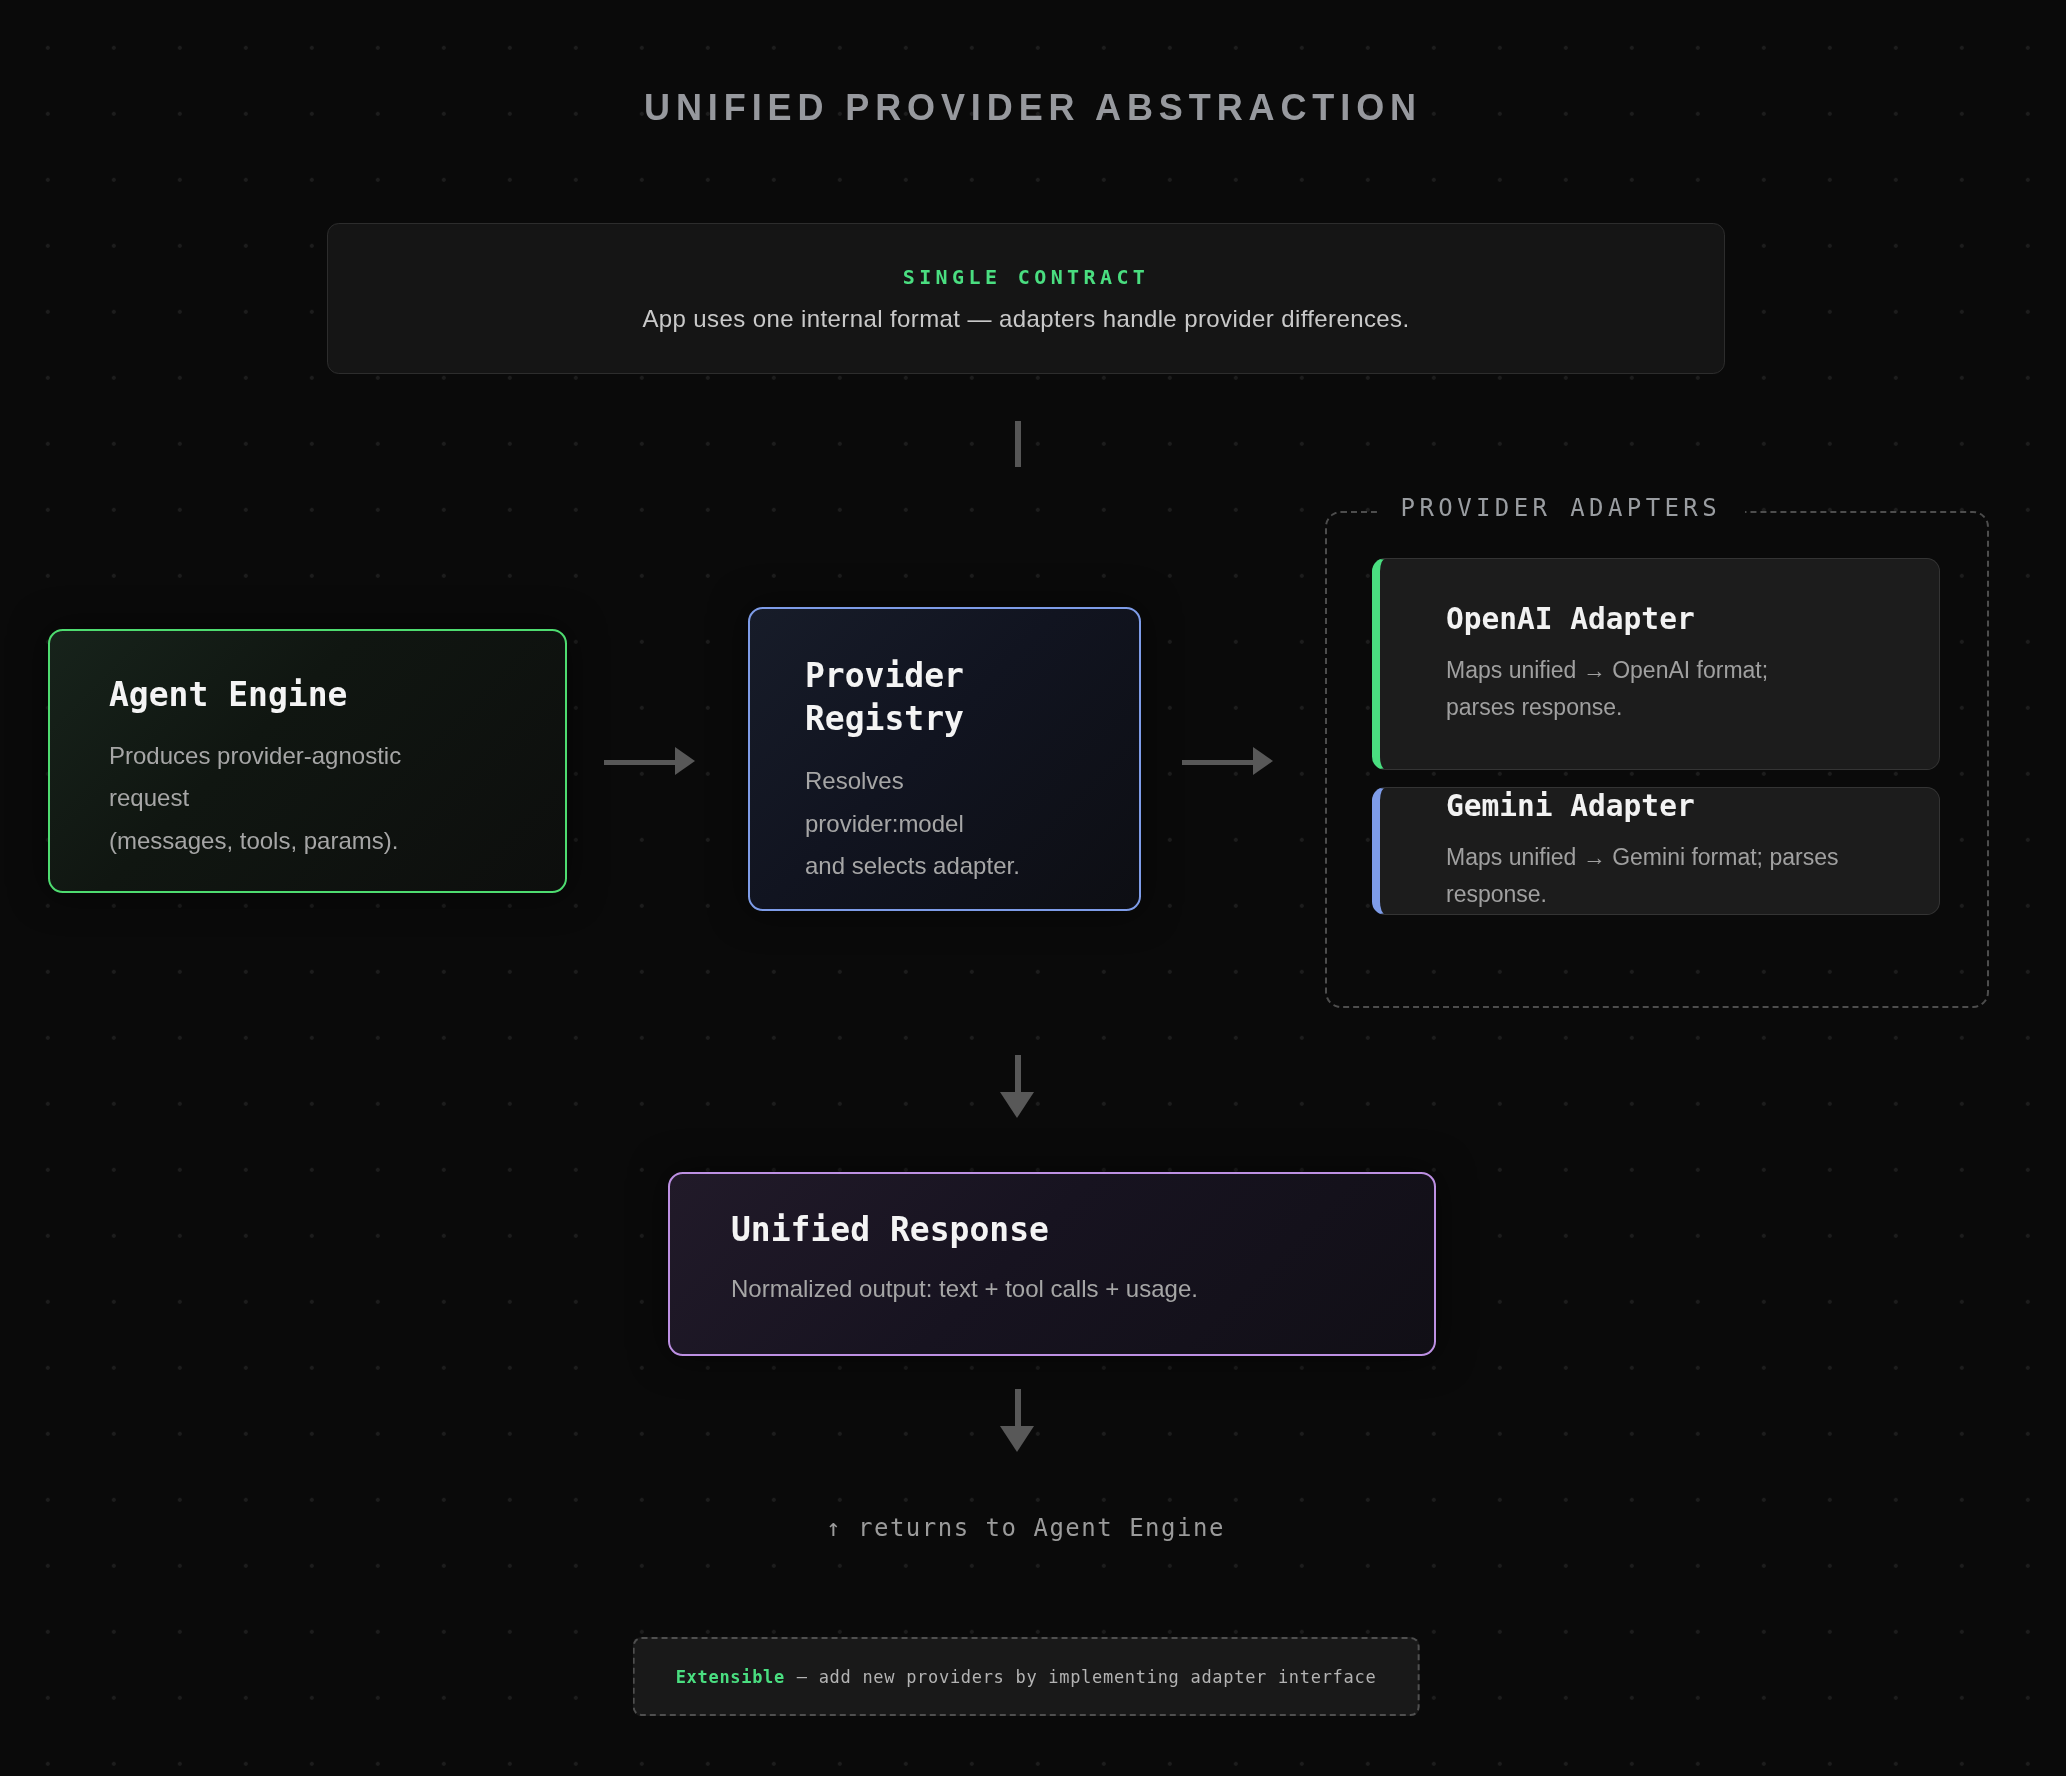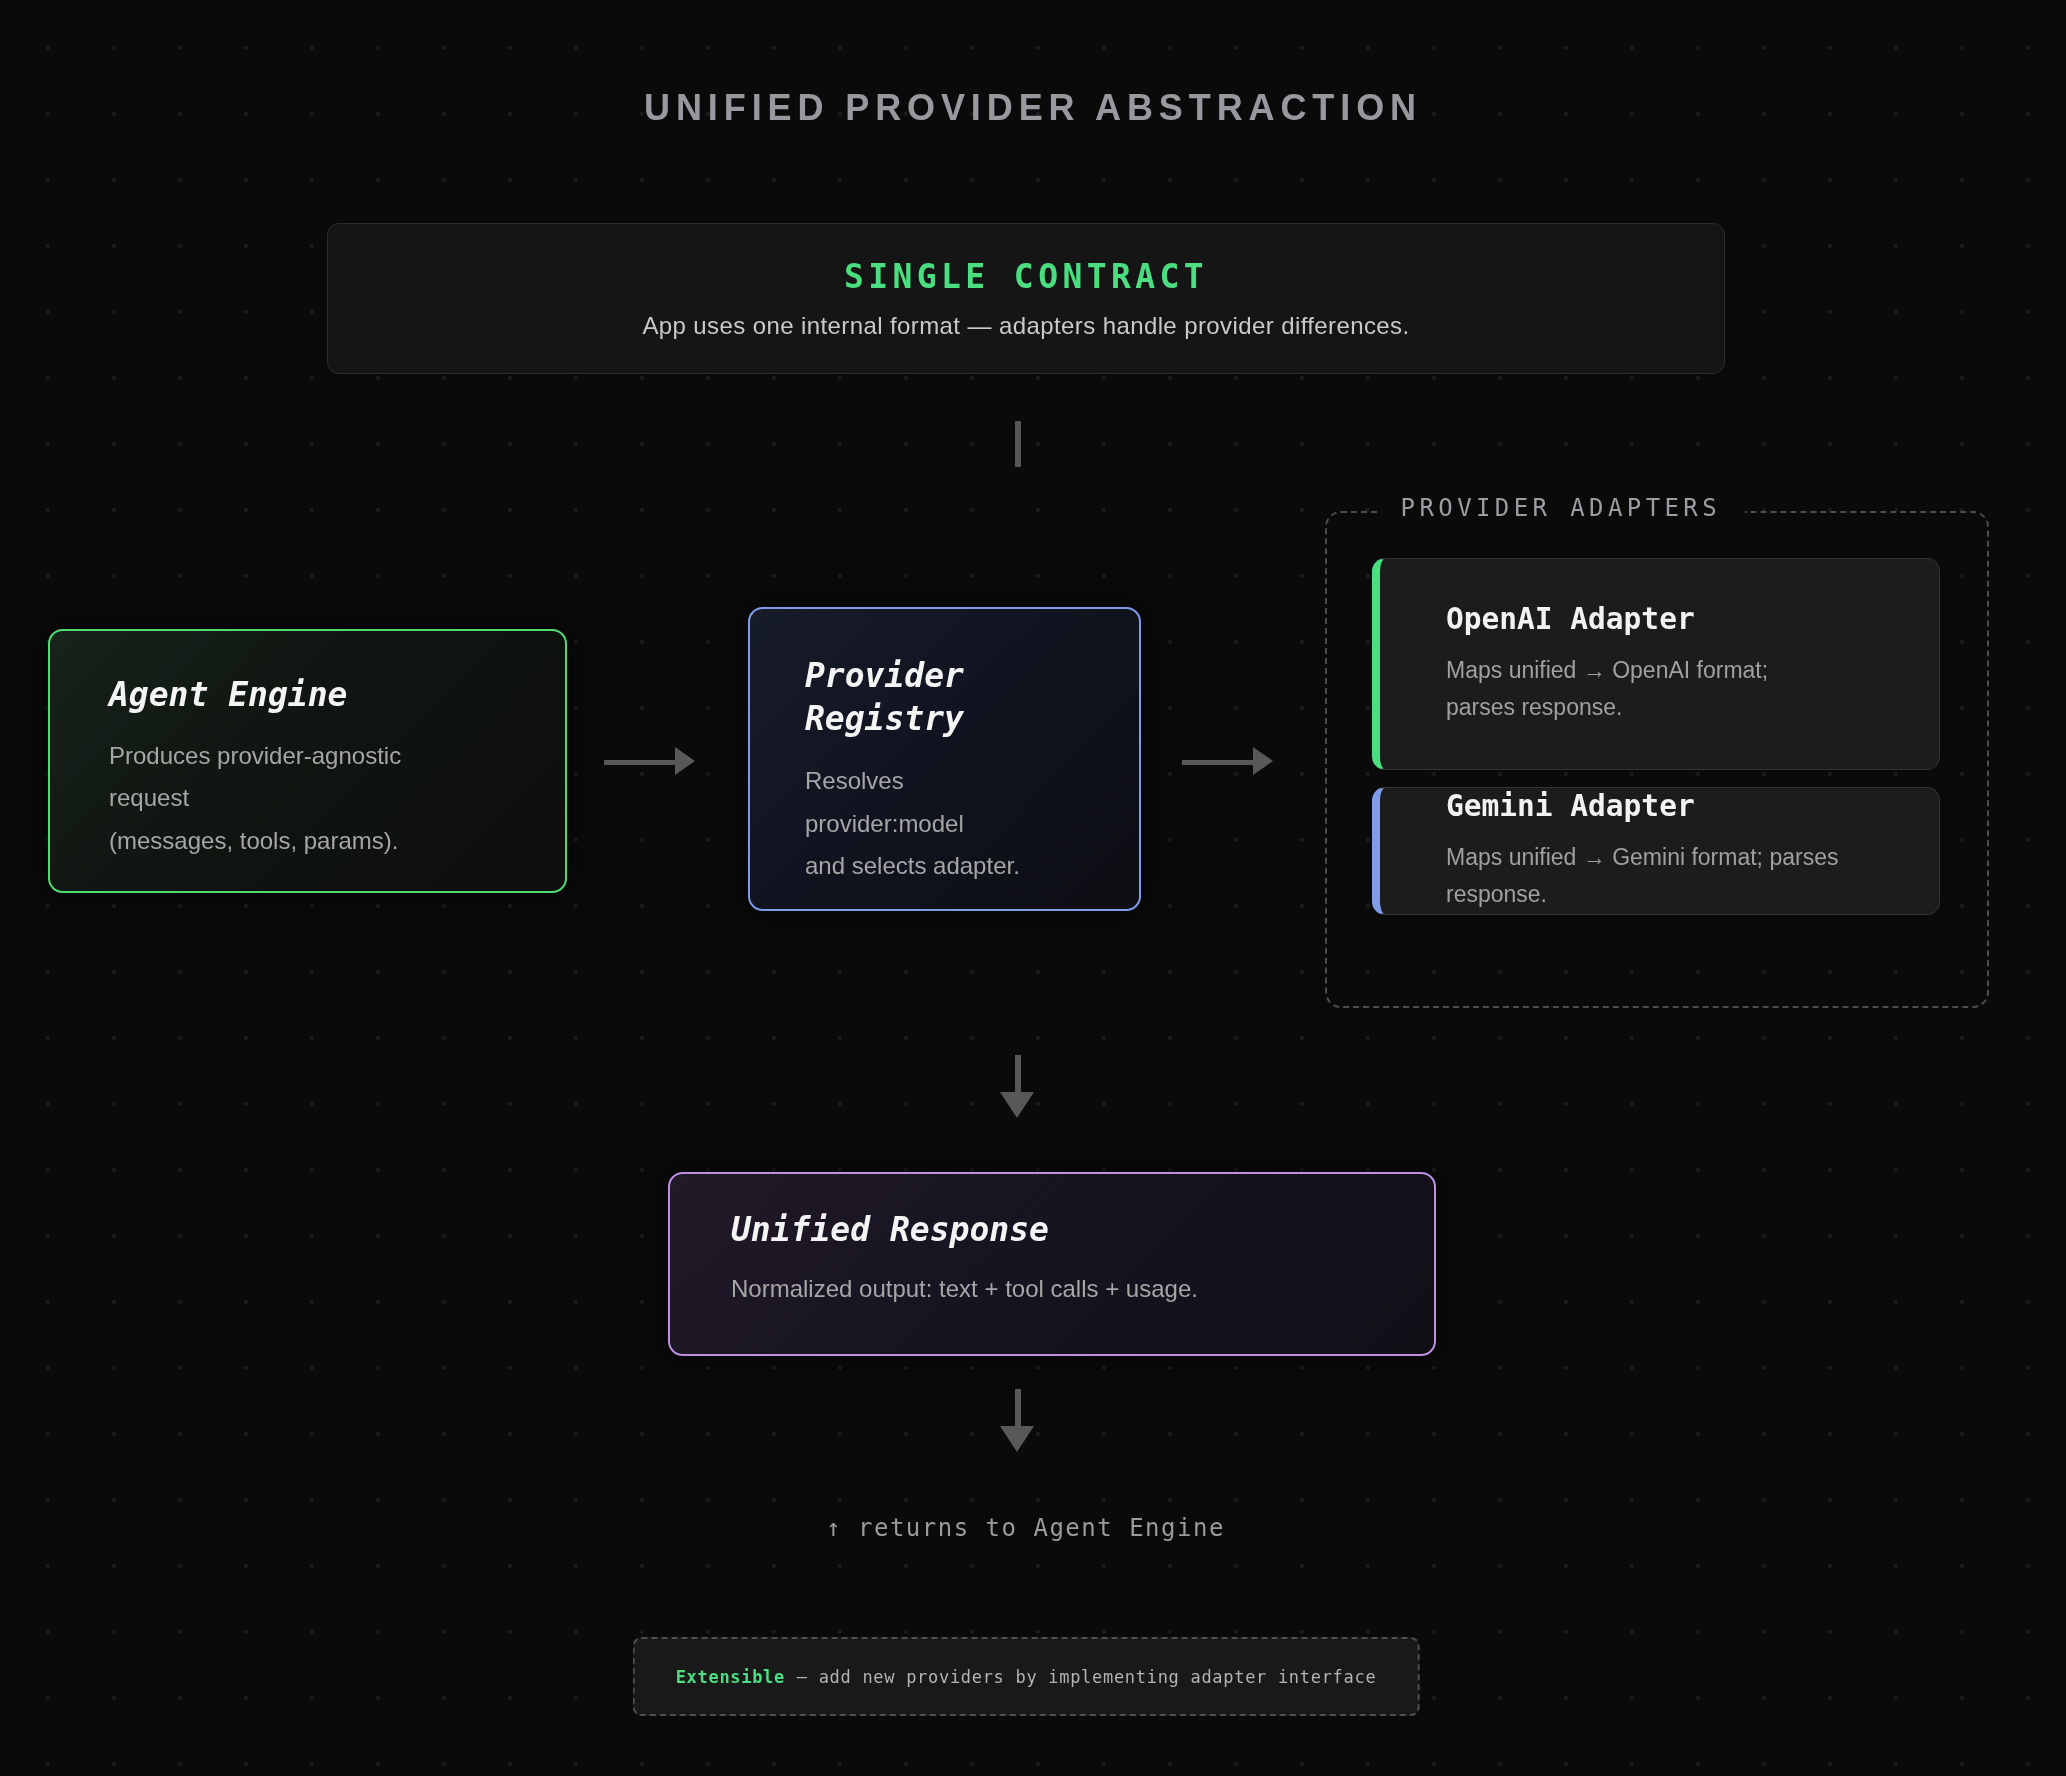--- a/index.html
+++ b/index.html
@@ -36,21 +36,21 @@
     left: 327px; top: 223px;
     width: 1398px; height: 151px;
     background: #151515;
     border: 1.5px solid #2d2d2d;
     border-radius: 11.8px;
     display: flex; flex-direction: column;
     align-items: center; justify-content: center;
     gap: 16px;
   }
   .contract-title {
-    font-size: 33px; font-weight: 700;
+    font-size: 20px; font-weight: 700;
     letter-spacing: 4.4px;
     color: #4ade80;
   }
   .contract-subtitle {
     font-size: 24px;
     color: #c9c9c9;
     letter-spacing: 0.4px;
   }
 
   
@@ -97,21 +97,20 @@
   .v-arrow2 { left: 1000px; top: 1389px; height: 63px; }
   .v-arrow2 .shaft { height: 38px; }
   .v-arrow2 .head { top: 37px; }
 
   
   .node-title {
     font-size: 33px; font-weight: 700;
     color: #f4f4f4;
     line-height: 1.3;
     white-space: pre-line;
-    font-style: italic;
   }
   .node-body {
     font-size: 24px;
     color: #a6a6a6;
     line-height: 1.78;
     white-space: pre-line;
   }
 
   .agent-box {
     position: absolute;

